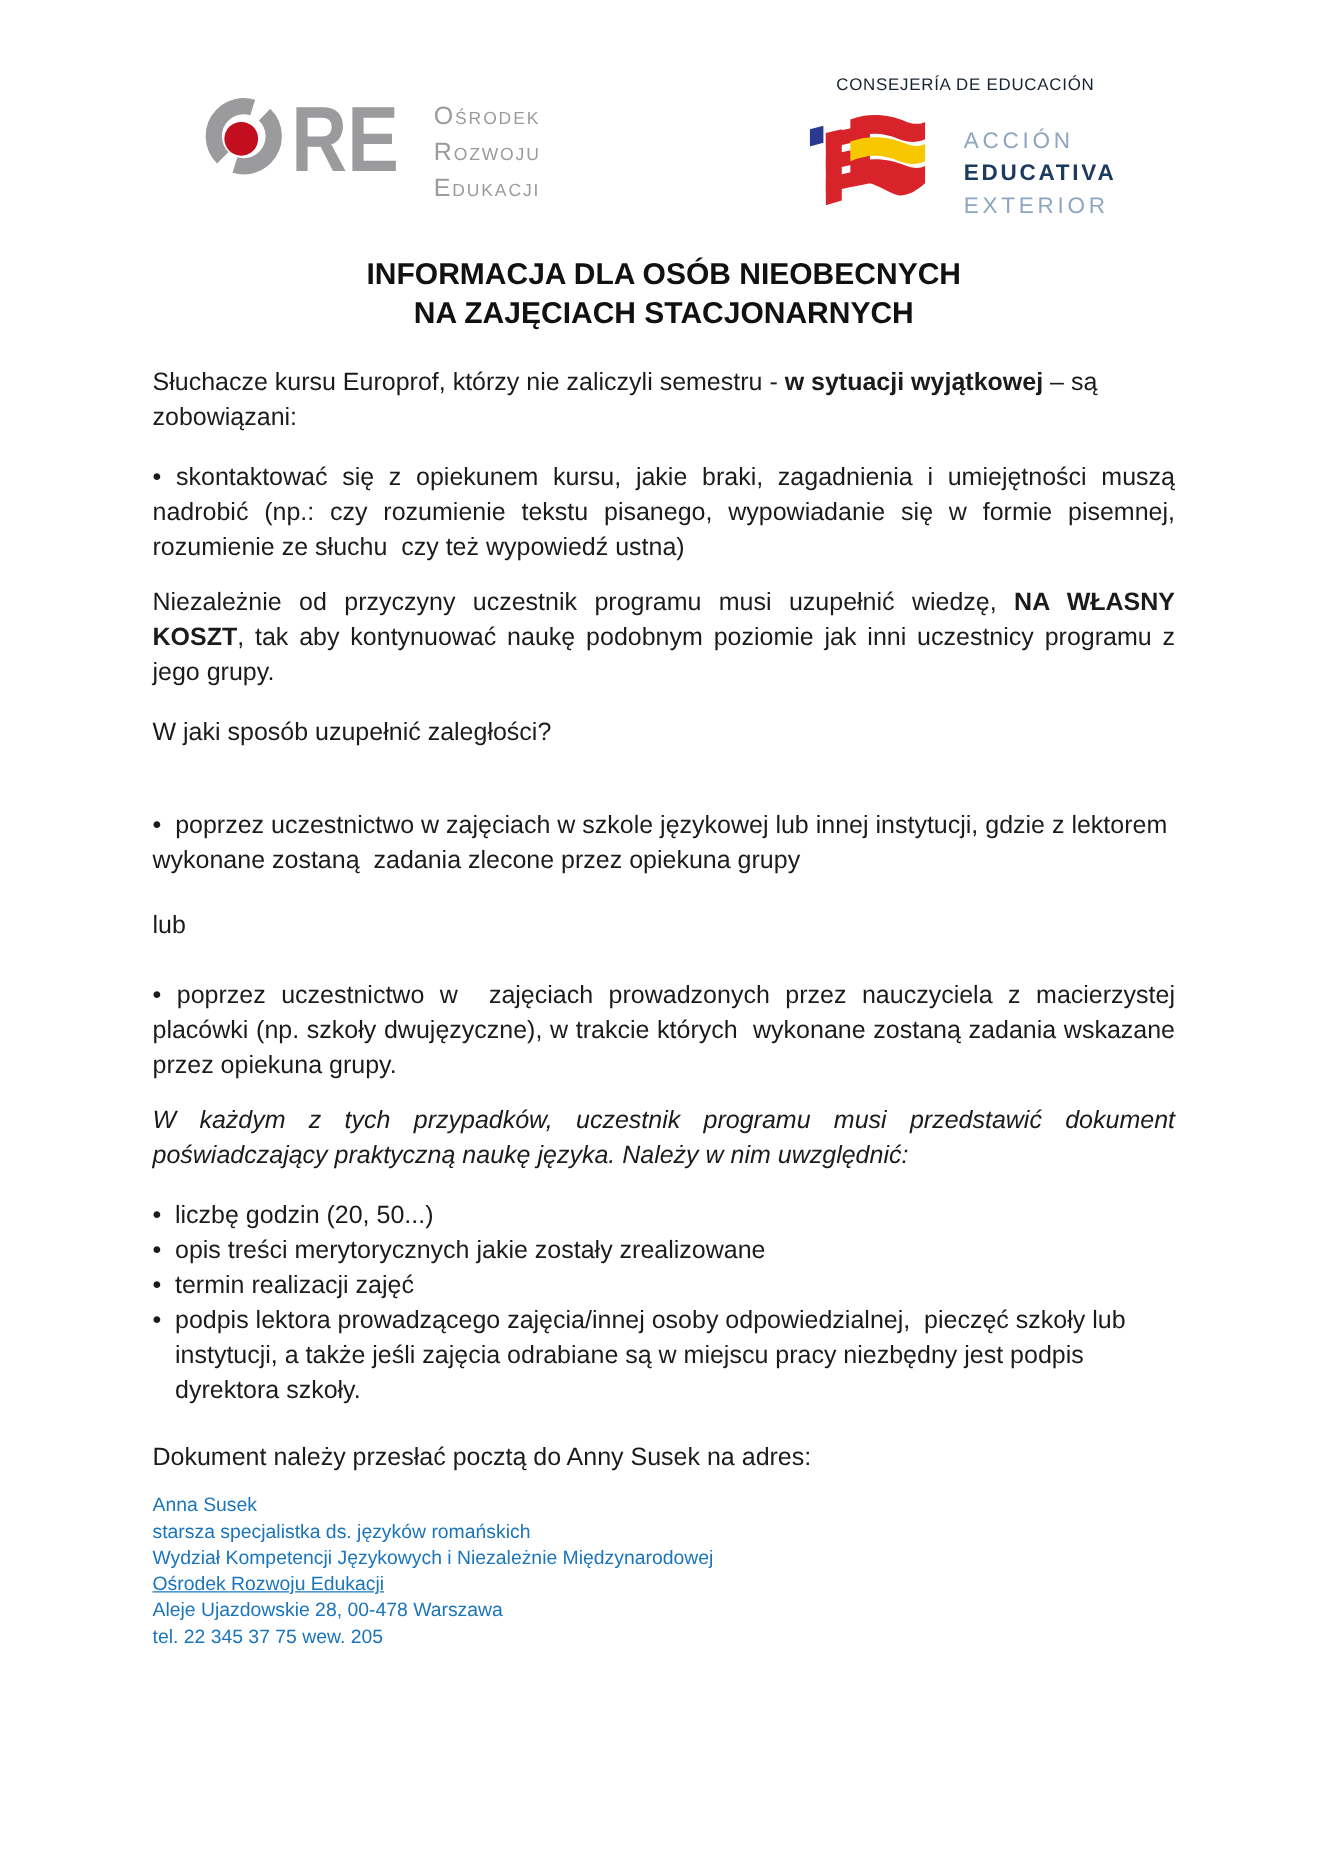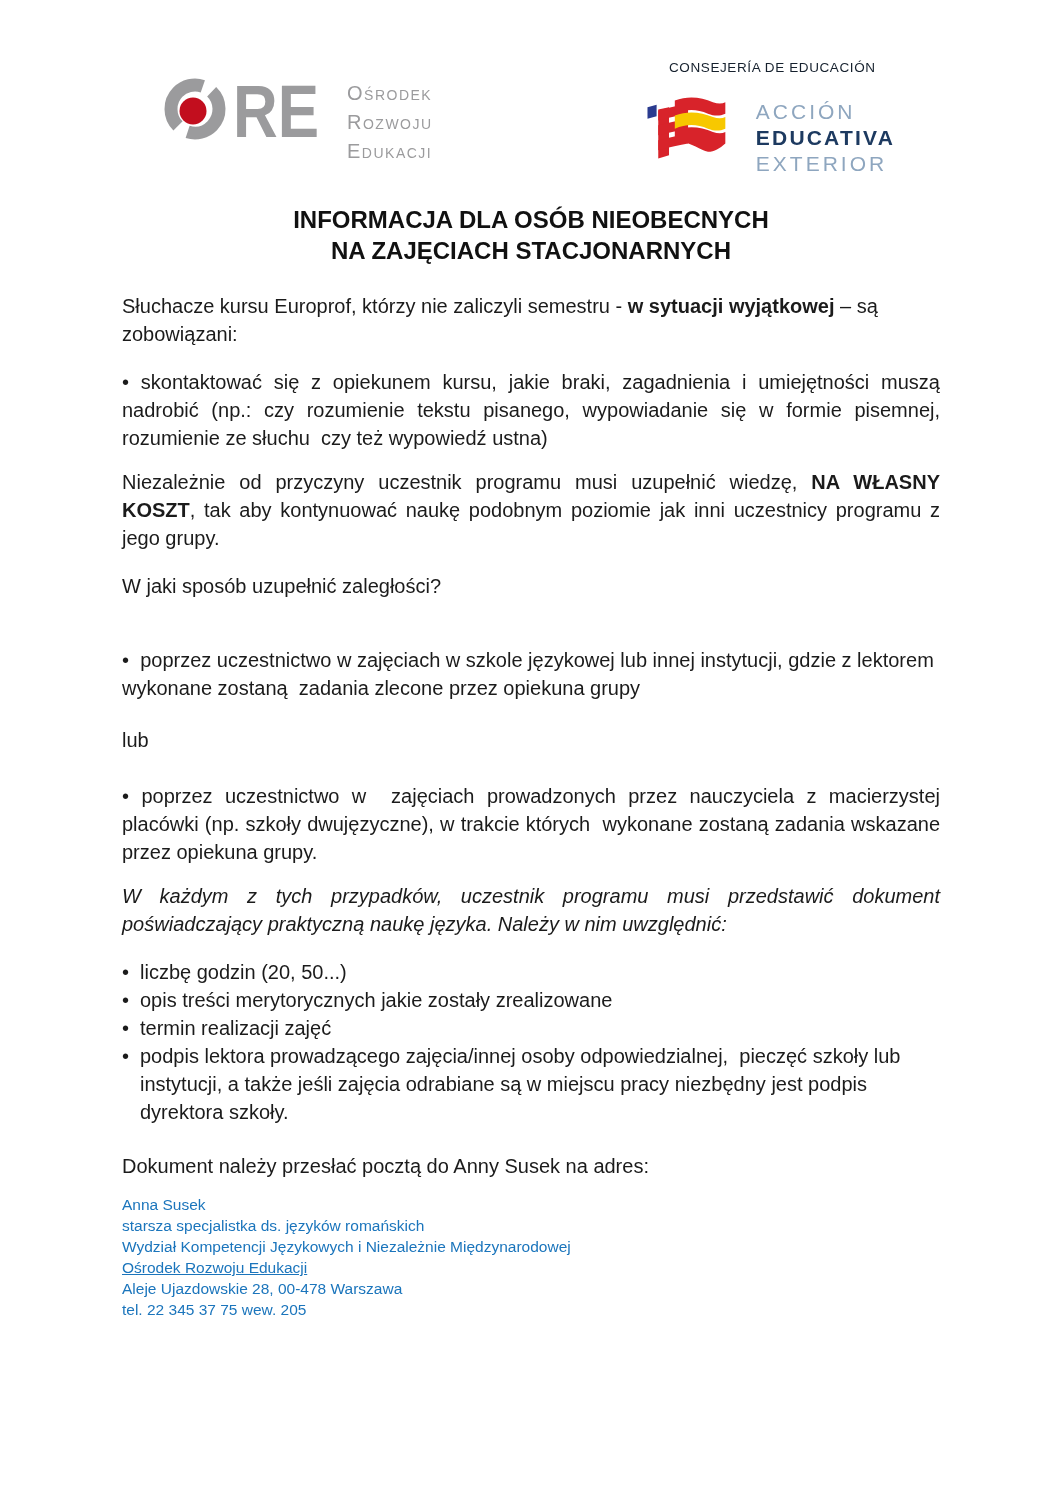--- a/index.html
+++ b/index.html
@@ -13,21 +13,21 @@
   }
   
   .header{position:relative;height:170px;}
   .ore{position:absolute;left:163px;top:73px;display:flex;align-items:flex-start;}
   .ore-text{margin-left:14px;margin-top:6px;
     font-variant:small-caps;font-size:20px;line-height:29px;
     letter-spacing:1.5px;color:#9b9b9d;}
   .aee{position:absolute;left:645px;top:60px;width:250px;}
   .aee-title{font-size:13.5px;letter-spacing:.6px;color:#16212e;margin-left:24px;white-space:nowrap;}
   .aee-row{display:flex;margin-top:12px;}
-  .aee-lines{margin-left:28px;margin-top:12px;font-size:21px;line-height:26px;letter-spacing:3px;}
+  .aee-lines{margin-left:28px;margin-top:12px;font-size:18px;line-height:26px;letter-spacing:3px;}
   .aee-light{color:#8ea6bf;}
   .aee-dark{color:#1d3a60;font-weight:bold;letter-spacing:2.2px;}
   
   .content{padding:0 118px 0 122px;}
   .doc-title{margin:34px 0 0 0;text-align:center;
     font-size:24px;font-weight:bold;line-height:31px;color:#111;}
   .bodytext{font-size:20px;line-height:28px;white-space:pre-wrap;}
   .just{text-align:justify;}
   p{margin:0;}
   .p-intro{margin-top:26px;}

